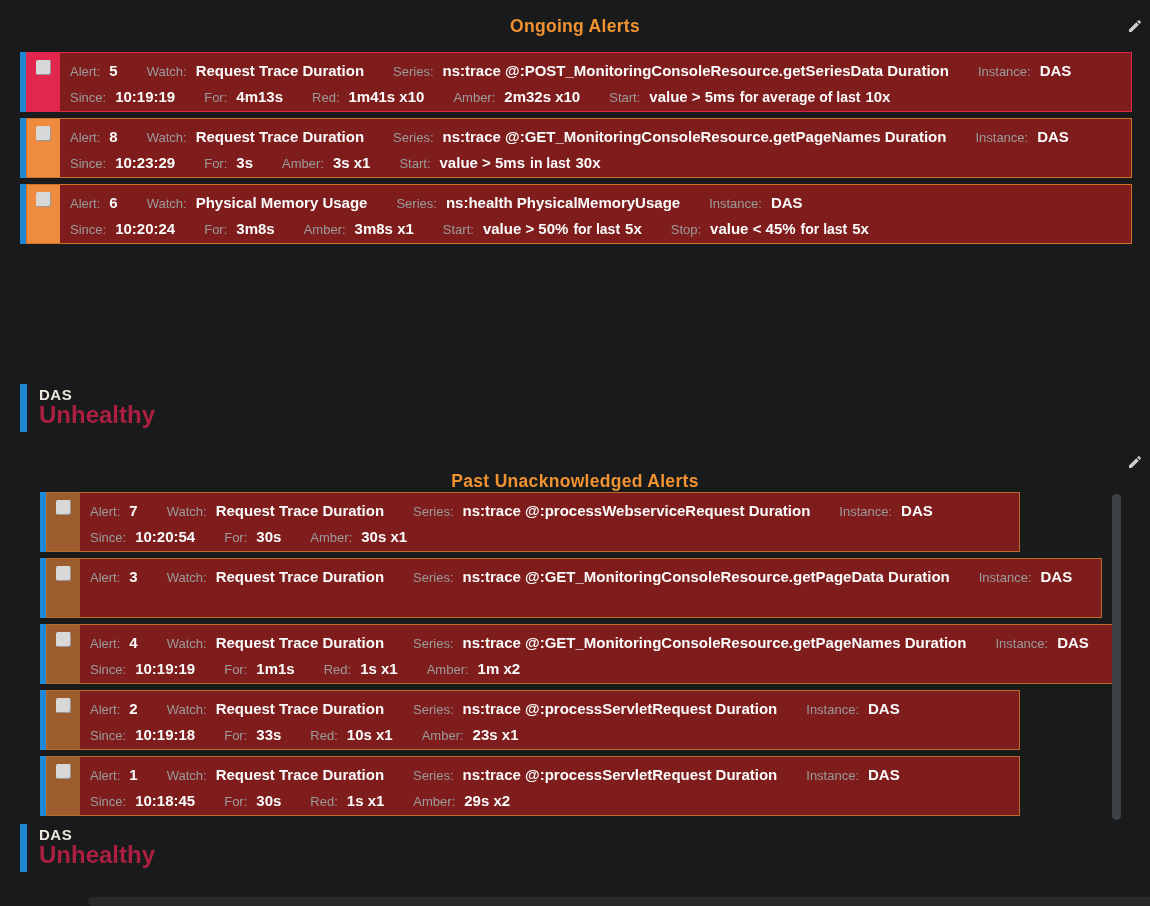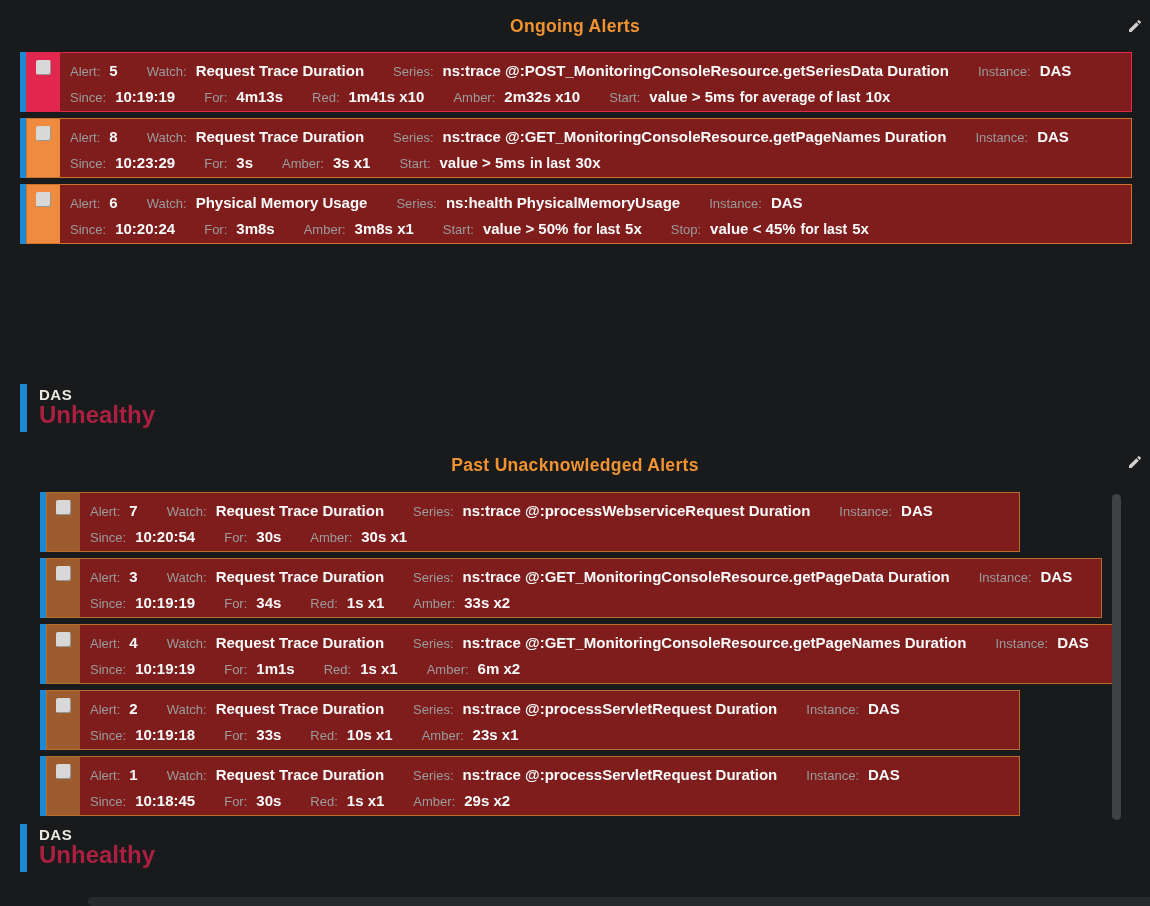--- a/index.html
+++ b/index.html
@@ -5,21 +5,21 @@
   html,body{margin:0;padding:0;}
   body{
     width:1150px;height:906px;
     background:#191a1b;
     font-family:"Liberation Sans", sans-serif;
     overflow:hidden;
     position:relative;
   }
   .section-header{position:relative;display:flex;align-items:center;justify-content:center;}
   #ongoing-header{height:52px;}
-  #past-header{height:60px;padding-top:6px;box-sizing:border-box;}
+  #past-header{height:60px;padding-top:6px;box-sizing:border-box;align-items:flex-end;}
   .section-title{color:#f09330;font-size:17.5px;font-weight:bold;letter-spacing:.3px;}
   .pencil{position:absolute;right:6px;top:50%;transform:translateY(-50%);width:18px;height:18px;cursor:pointer;display:flex;align-items:center;justify-content:center;}
 
   .alert-list{margin-left:20px;}
   #ongoing-list{margin-right:18px;}
   #past-wrap{position:relative;margin-left:20px;}
   #past-list{width:980px;}
 
   .alert-row{display:flex;height:60px;margin-bottom:6px;}
   .stripe{width:6px;background:#1e88d5;flex:none;}
@@ -131,33 +131,32 @@
           </div>
         </div>
         <div class="alert-row sev-past">
           <div class="stripe"></div>
           <div class="row-inner">
             <div class="flag">
               <div class="checkbox"></div>
             </div>
             <div class="row-body">
               <div class="row-line"><span class="field"><span class="lbl">Alert:</span><span class="val">3</span></span><span class="field"><span class="lbl">Watch:</span><span class="val">Request Trace Duration</span></span><span class="field"><span class="lbl">Series:</span><span class="val">ns:trace @:GET_MonitoringConsoleResource.getPageData Duration</span></span><span class="field"><span class="lbl">Instance:</span><span class="val">DAS</span></span></div>
-              <div class="row-line"><span class="field"><span class="lbl">Since:</span><span class="val">10:19:19</span></span><span class="field"><span class="lbl">For:</span><span class="val">34s</span></span><span class="field"><span class="lbl">Red:</span><span class="val">1s x1</span></span><span class="field"><span class="lbl">Amber:</span><span class="val">33s x2</span></span></div>
             </div>
           </div>
         </div>
         <div class="alert-row sev-past">
           <div class="stripe"></div>
           <div class="row-inner">
             <div class="flag">
               <div class="checkbox"></div>
             </div>
             <div class="row-body">
               <div class="row-line"><span class="field"><span class="lbl">Alert:</span><span class="val">4</span></span><span class="field"><span class="lbl">Watch:</span><span class="val">Request Trace Duration</span></span><span class="field"><span class="lbl">Series:</span><span class="val">ns:trace @:GET_MonitoringConsoleResource.getPageNames Duration</span></span><span class="field"><span class="lbl">Instance:</span><span class="val">DAS</span></span></div>
-              <div class="row-line"><span class="field"><span class="lbl">Since:</span><span class="val">10:19:19</span></span><span class="field"><span class="lbl">For:</span><span class="val">1m1s</span></span><span class="field"><span class="lbl">Red:</span><span class="val">1s x1</span></span><span class="field"><span class="lbl">Amber:</span><span class="val">6m x2</span></span></div>
+              <div class="row-line"><span class="field"><span class="lbl">Since:</span><span class="val">10:19:19</span></span><span class="field"><span class="lbl">For:</span><span class="val">1m1s</span></span><span class="field"><span class="lbl">Red:</span><span class="val">1s x1</span></span><span class="field"><span class="lbl">Amber:</span><span class="val">1m x2</span></span></div>
             </div>
           </div>
         </div>
         <div class="alert-row sev-past">
           <div class="stripe"></div>
           <div class="row-inner">
             <div class="flag">
               <div class="checkbox"></div>
             </div>
             <div class="row-body">

